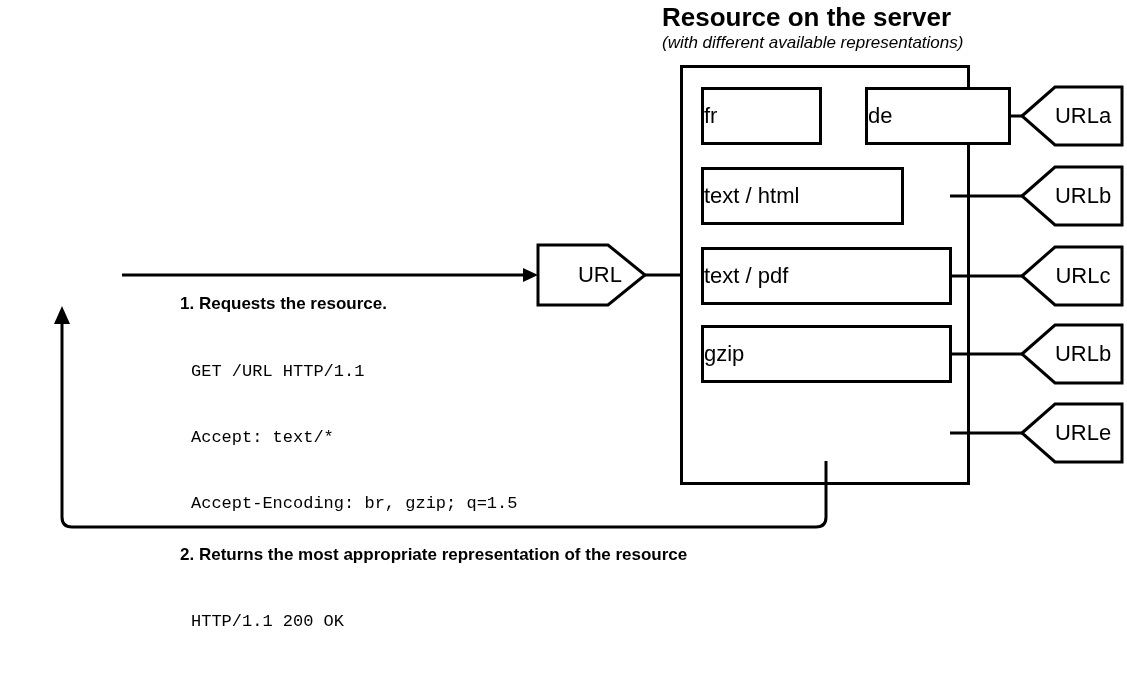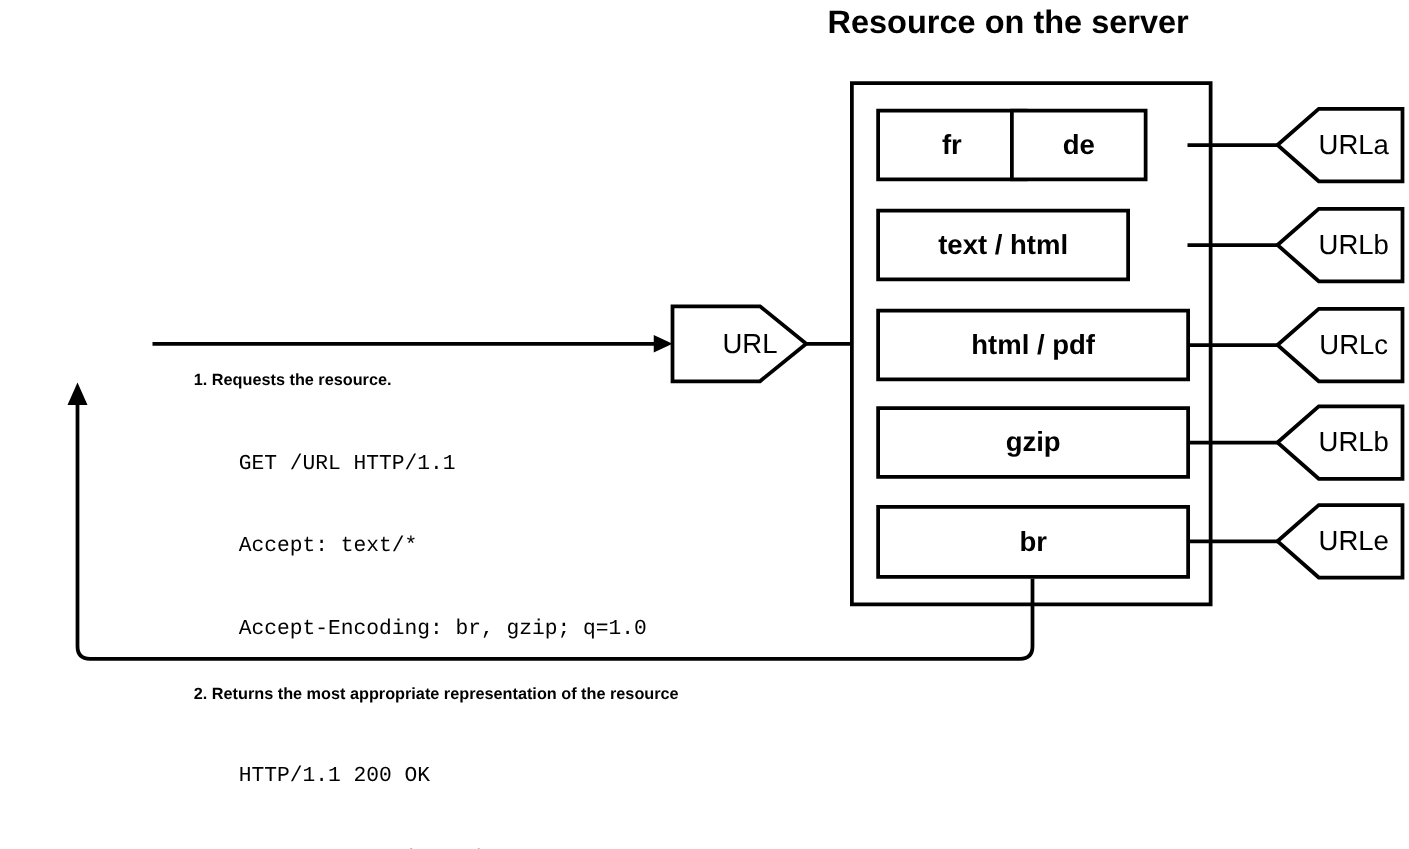--- a/index.html
+++ b/index.html
@@ -26,29 +26,27 @@
     pointer-events: none;
   }
   .abs { position: absolute; }
   .box {
     position: absolute;
     box-sizing: border-box;
     background: #ffffff;
     border: 3px solid #000000;
     display: flex;
     align-items: center;
-    justify-content: center;
     font-size: 22px;
     line-height: 1;
-    font-weight: bold;
   }
   #client-box { left: 2px; top: 245px; width: 120px; height: 60px; border-width: 4px; }
   #server-box { left: 680px; top: 65px; width: 290px; height: 420px; background: transparent; }
   #box-fr       { left: 701px; top: 87px;  width: 121px; height: 58px; }
-  #box-de       { left: 808px; top: 87px;  width: 110px; height: 58px; }
+  #box-de       { left: 865px; top: 87px;  width: 146px; height: 58px; }
   #box-texthtml { left: 701px; top: 167px; width: 203px; height: 58px; }
   #box-textpdf  { left: 701px; top: 247px; width: 251px; height: 58px; }
   #box-gzip     { left: 701px; top: 325px; width: 251px; height: 58px; }
   #box-br       { left: 701px; top: 404px; width: 251px; height: 59px; }
   .shape-label {
     position: absolute;
     display: flex;
     align-items: center;
     justify-content: center;
     font-size: 22px;
@@ -71,22 +69,22 @@
   }
   .title-sub {
     font-size: 17px;
     font-style: italic;
     line-height: 19px;
     margin-top: 1px;
     white-space: nowrap;
   }
   .step-label {
     position: absolute;
-    left: 155px;
-    font-size: 13px;
+    left: 180px;
+    font-size: 17px;
     font-weight: bold;
     line-height: 20px;
     white-space: nowrap;
   }
   #request-step-label  { top: 294px; }
   #response-step-label { top: 545px; }
   .code-block {
     position: absolute;
     left: 167px;
     font-family: "Liberation Mono", monospace;
@@ -123,57 +121,55 @@
     <polygon points="1022,276 1055,247 1122,247 1122,305 1055,305" fill="#ffffff" stroke="#000000" stroke-width="3"></polygon>
     <polygon points="1022,354 1055,325 1122,325 1122,383 1055,383" fill="#ffffff" stroke="#000000" stroke-width="3"></polygon>
     <polygon points="1022,433 1055,404 1122,404 1122,462 1055,462" fill="#ffffff" stroke="#000000" stroke-width="3"></polygon>
 
     <path d="M 826 461 L 826 517 Q 826 527 816 527 L 72 527 Q 62 527 62 517 L 62 312" fill="none" stroke="#000000" stroke-width="3"></path>
     <polygon points="62,306 54,324 70,324" fill="#000000"></polygon>
   </svg>
 
   <div class="abs title-block">
     <div class="title-heading">Resource on the server</div>
+    <div class="title-sub">(with different available representations)</div>
   </div>
 
 
   <div class="box" id="server-box"></div>
 
   <div class="box" id="box-fr">
     <span>fr</span>
   </div>
   <div class="box" id="box-de">
     <span>de</span>
   </div>
   <div class="box" id="box-texthtml">
     <span>text / html</span>
   </div>
   <div class="box" id="box-textpdf">
-    <span>html / pdf</span>
+    <span>text / pdf</span>
   </div>
   <div class="box" id="box-gzip">
     <span>gzip</span>
-  </div>
-  <div class="box" id="box-br">
-    <span>br</span>
   </div>
 
   <div class="shape-label" id="url-node-label">URL</div>
 
   <div class="shape-label url-tag-label" id="url-tag-label-0">URLa</div>
   <div class="shape-label url-tag-label" id="url-tag-label-1">URLb</div>
   <div class="shape-label url-tag-label" id="url-tag-label-2">URLc</div>
   <div class="shape-label url-tag-label" id="url-tag-label-3">URLb</div>
   <div class="shape-label url-tag-label" id="url-tag-label-4">URLe</div>
 
   <div class="step-label" id="request-step-label">1. Requests the resource.</div>
   <div class="code-block" id="request-code">
     <div>GET /URL HTTP/1.1</div>
     <div>Accept: text/*</div>
-    <div>Accept-Encoding: br, gzip; q=1.0</div>
+    <div>Accept-Encoding: br, gzip; q=1.5</div>
   </div>
 
   <div class="step-label" id="response-step-label">2. Returns the most appropriate representation of the resource</div>
   <div class="code-block" id="response-code">
     <div>HTTP/1.1 200 OK</div>
     <div>Content-Location: /URLe</div>
     
     
     
   </div>

